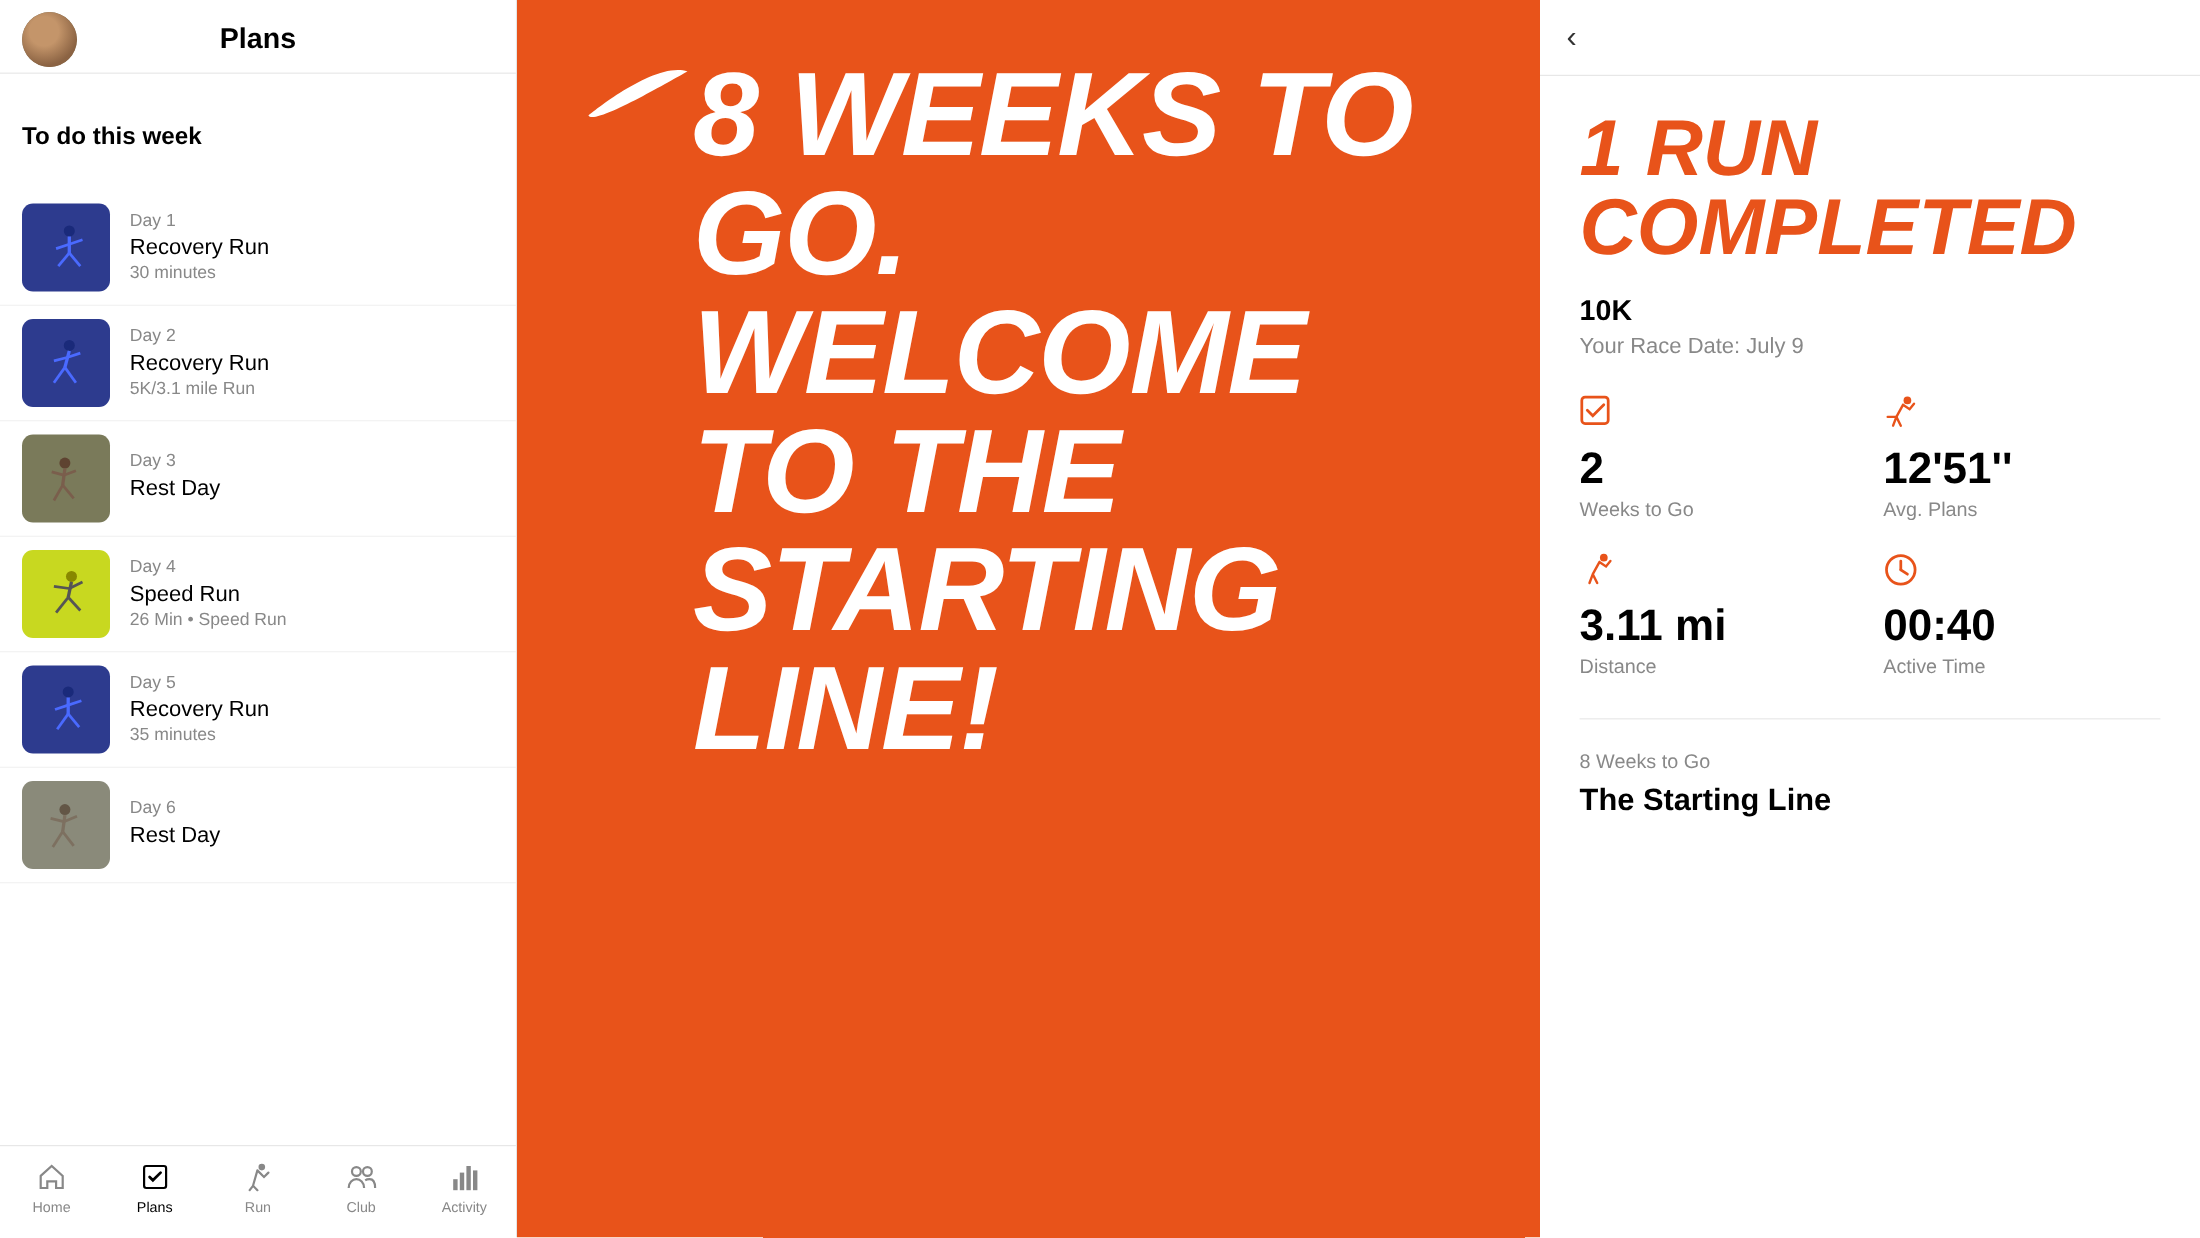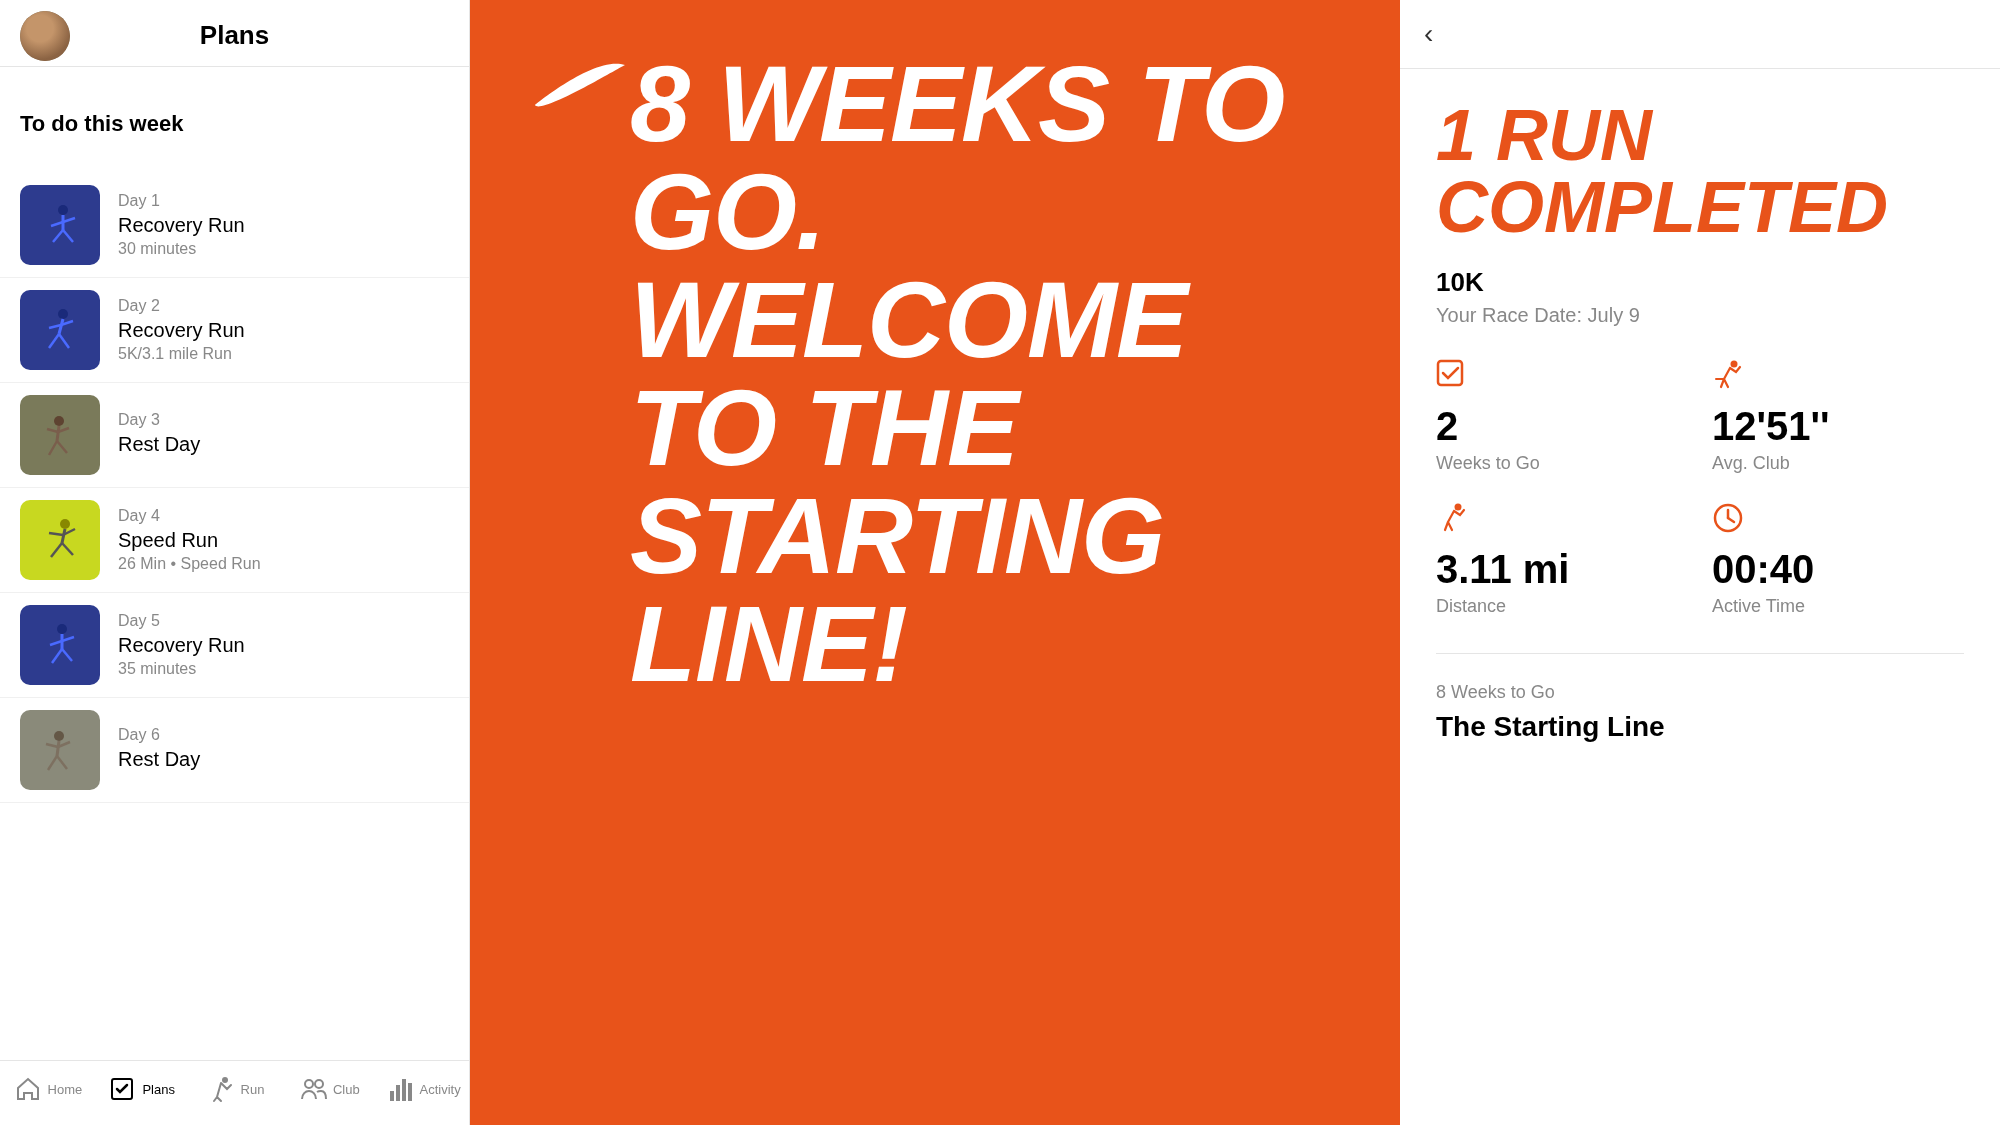--- a/index.html
+++ b/index.html
@@ -128,21 +128,21 @@
     .bottom-nav {
       display: flex;
       border-top: 1px solid #e5e5e5;
       padding: 12px 0 20px;
       background: #fff;
     }
 
     .nav-item {
       flex: 1;
       display: flex;
-      flex-direction: row;
+      flex-direction: column;
       align-items: center;
       justify-content: center;
       gap: 4px;
       cursor: pointer;
     }
 
     .nav-icon {
       width: 32px;
       height: 32px;
       display: flex;
@@ -519,21 +519,21 @@
 
       <div class="stat-item">
         <div class="stat-icon">
           <svg width="32" height="32" viewBox="0 0 32 32" fill="none">
             <circle cx="22" cy="5" r="3.5" fill="#E8531A"></circle>
             <path d="M18 9L12 20M18 9L24 13L28 8M12 20L9 28M12 20L16 28" stroke="#E8531A" stroke-width="2.2" stroke-linecap="round"></path>
             <path d="M4 20H12" stroke="#E8531A" stroke-width="2" stroke-linecap="round"></path>
           </svg>
         </div>
         <div class="stat-value">12'51''</div>
-        <div class="stat-label">Avg. Club</div>
+        <div class="stat-label">Avg. Plans</div>
       </div>
 
       <div class="stat-item">
         <div class="stat-icon">
           <svg width="32" height="32" viewBox="0 0 32 32" fill="none">
             <circle cx="22" cy="5" r="3.5" fill="#E8531A"></circle>
             <path d="M18 9L12 20M18 9L24 13L28 8M12 20L9 28M12 20L16 28" stroke="#E8531A" stroke-width="2.2" stroke-linecap="round"></path>
           </svg>
         </div>
         <div class="stat-value">3.11 mi</div>

